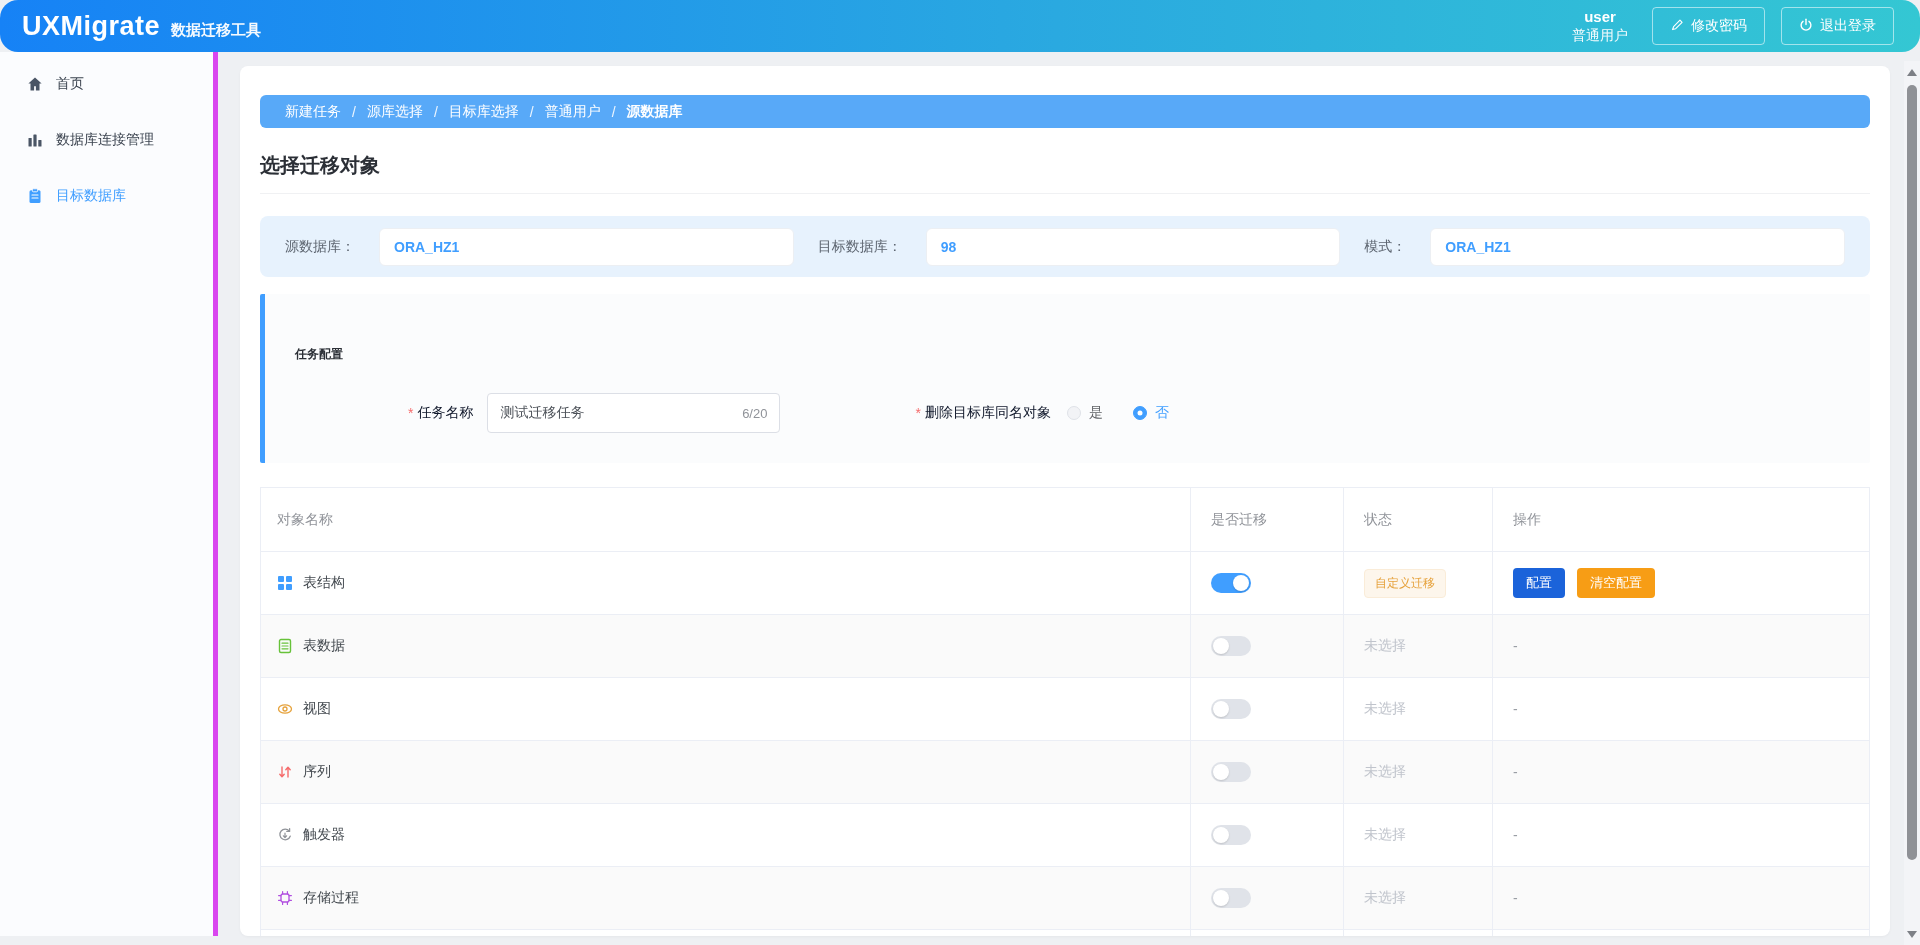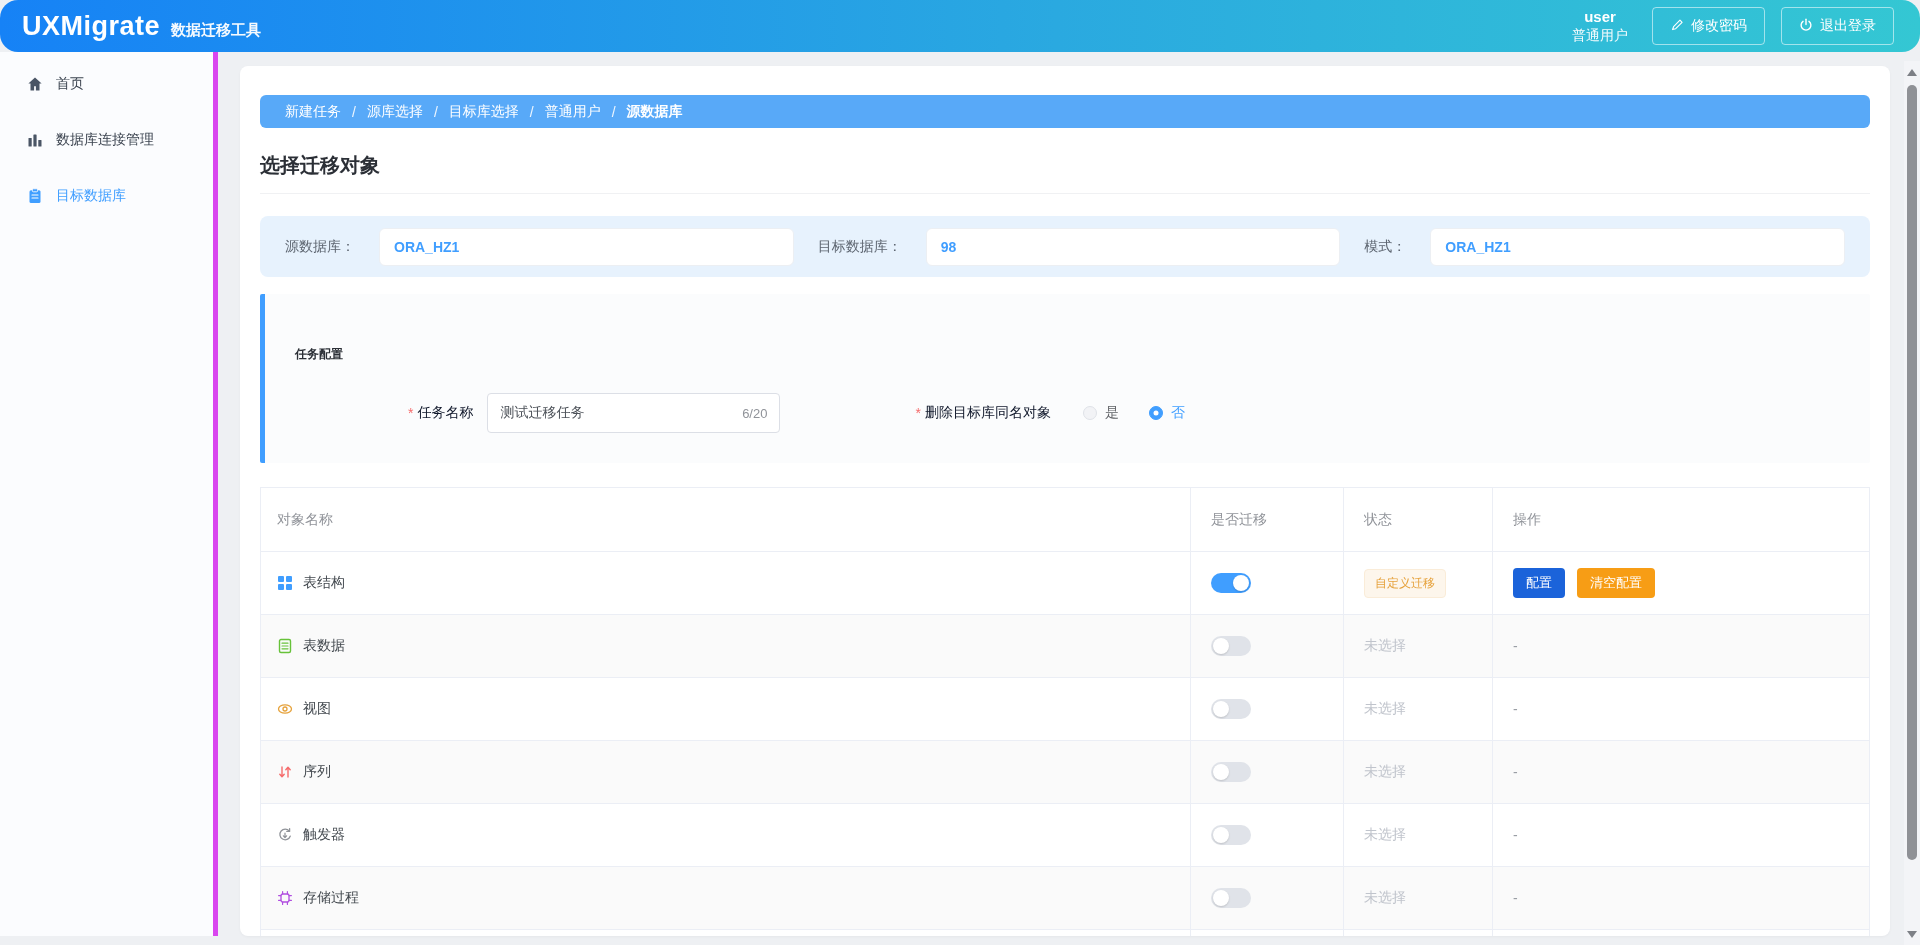--- a/index.html
+++ b/index.html
@@ -269,21 +269,21 @@
           <div class="fi-name">
             <span class="req">*</span>
             <span class="fi-label">任务名称</span>
             <div class="input-wrap">
               <input value="测试迁移任务" style="">
               <span class="counter">6/20</span>
             </div>
           </div>
           <div class="fi-del">
             <span class="req">*</span>
-            <span class="fi-label" style="margin-right:16px">删除目标库同名对象</span>
+            <span class="fi-label" style="margin-right:0">删除目标库同名对象</span>
             <div class="radio-group">
               <div class="radio">
                 <span class="rdot"></span>
                 <span class="rlabel">是</span>
               </div>
               <div class="radio selected">
                 <span class="rdot"></span>
                 <span class="rlabel">否</span>
               </div>
             </div>

